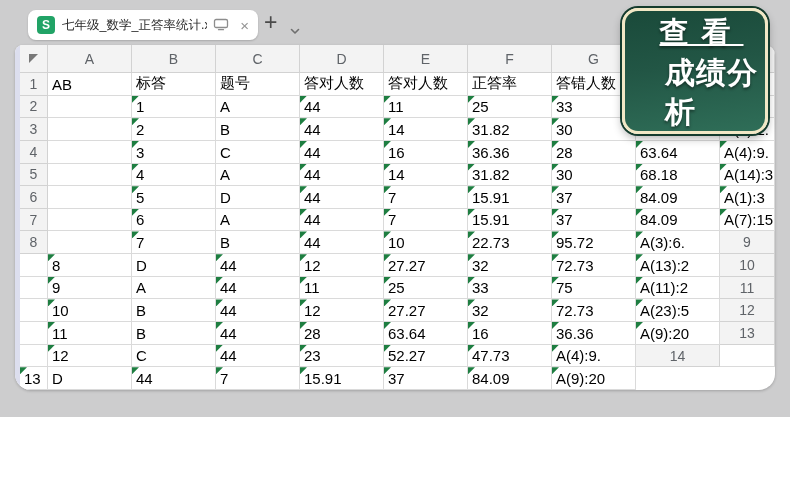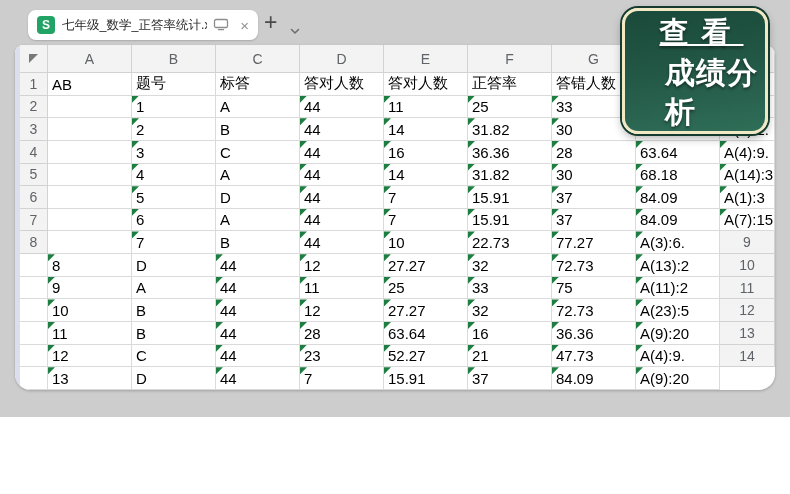--- a/index.html
+++ b/index.html
@@ -102,26 +102,26 @@
         <div class="hd">E</div>
         <div class="hd">F</div>
         <div class="hd">G</div>
         <div class="hd"></div>
         <div class="hd"></div>
         <div class="hd">1</div>
         <div class="dc">
           <span>AB</span>
         </div>
         <div class="dc">
+          <span>标答</span>
+        </div>
+        <div class="dc">
           <span>题号</span>
         </div>
         <div class="dc">
-          <span>标答</span>
-        </div>
-        <div class="dc">
           <span>答对人数</span>
         </div>
         <div class="dc">
           <span>答对人数</span>
         </div>
         <div class="dc">
           <span>正答率</span>
         </div>
         <div class="dc">
           <span>答错人数</span>
@@ -358,21 +358,21 @@
         <div class="dc">
           <span class="tri" style="background: rgb(30, 126, 65);"></span>
           <span>10</span>
         </div>
         <div class="dc">
           <span class="tri" style="background: rgb(30, 126, 65);"></span>
           <span>22.73</span>
         </div>
         <div class="dc">
           <span class="tri" style="background: rgb(30, 126, 65);"></span>
-          <span>77.27</span>
+          <span>95.72</span>
         </div>
         <div class="dc">
           <span class="tri" style="background: rgb(30, 126, 65);"></span>
           <span>A(3):6.</span>
         </div>
         <div class="hd">9</div>
         <div class="dc">
           <span></span>
         </div>
         <div class="dc">
@@ -526,24 +526,20 @@
           <span class="tri" style="background: rgb(30, 126, 65);"></span>
           <span>44</span>
         </div>
         <div class="dc">
           <span class="tri" style="background: rgb(30, 126, 65);"></span>
           <span>23</span>
         </div>
         <div class="dc">
           <span class="tri" style="background: rgb(30, 126, 65);"></span>
           <span>52.27</span>
-        </div>
-        <div class="dc">
-          <span class="tri" style="background: rgb(30, 126, 65);"></span>
-          <span>21</span>
         </div>
         <div class="dc">
           <span class="tri" style="background: rgb(30, 126, 65);"></span>
           <span>47.73</span>
         </div>
         <div class="dc">
           <span class="tri" style="background: rgb(30, 126, 65);"></span>
           <span>A(4):9.</span>
         </div>
         <div class="hd">14</div>

